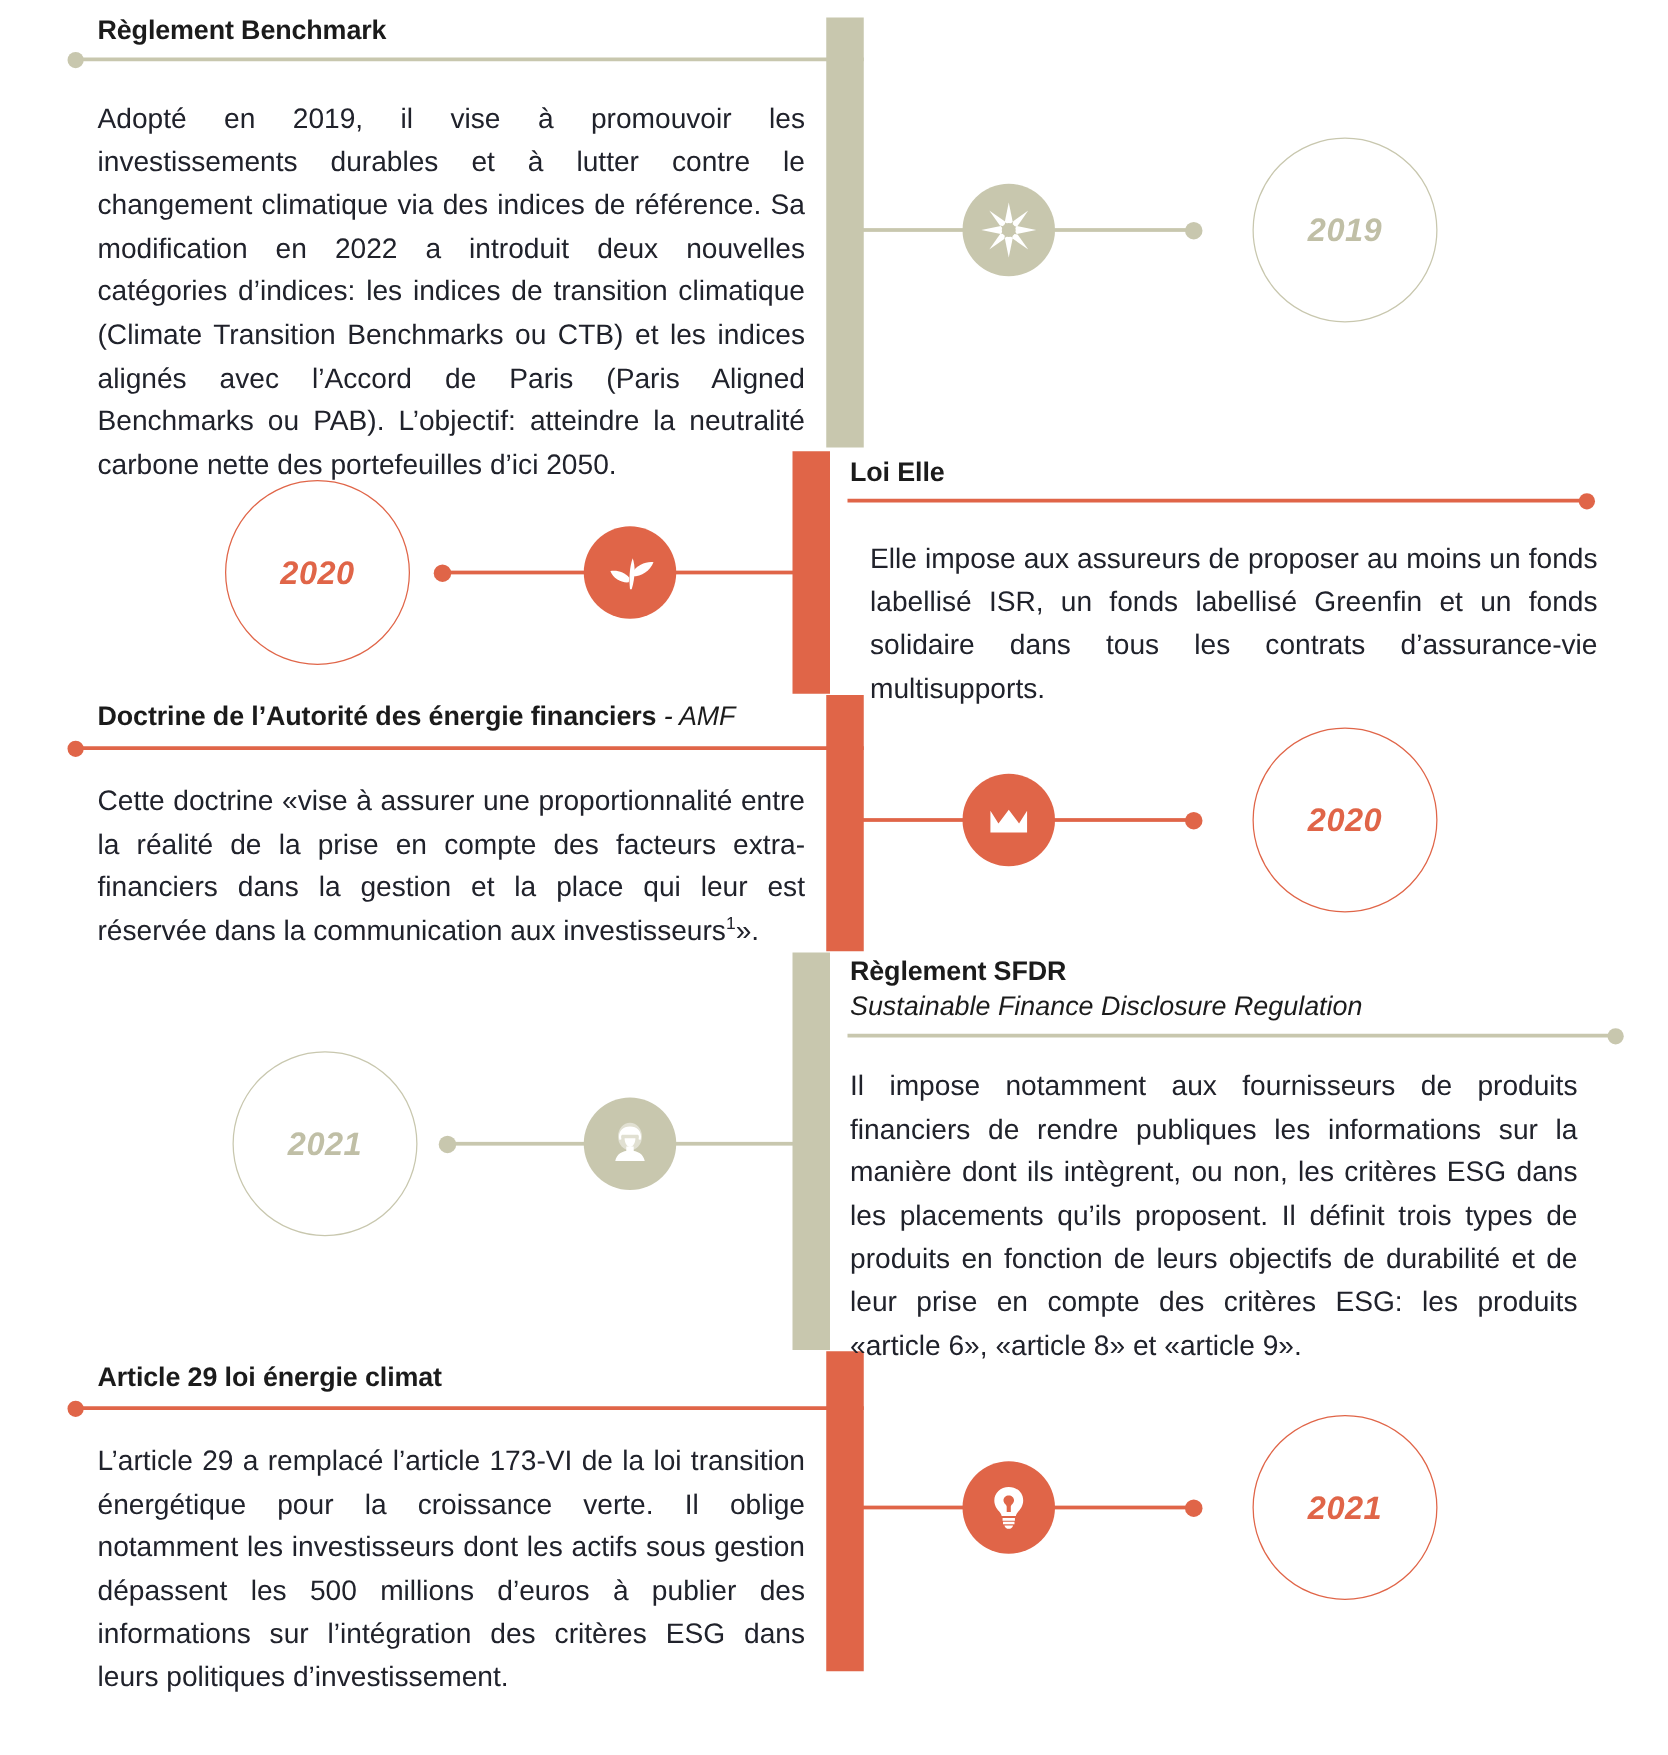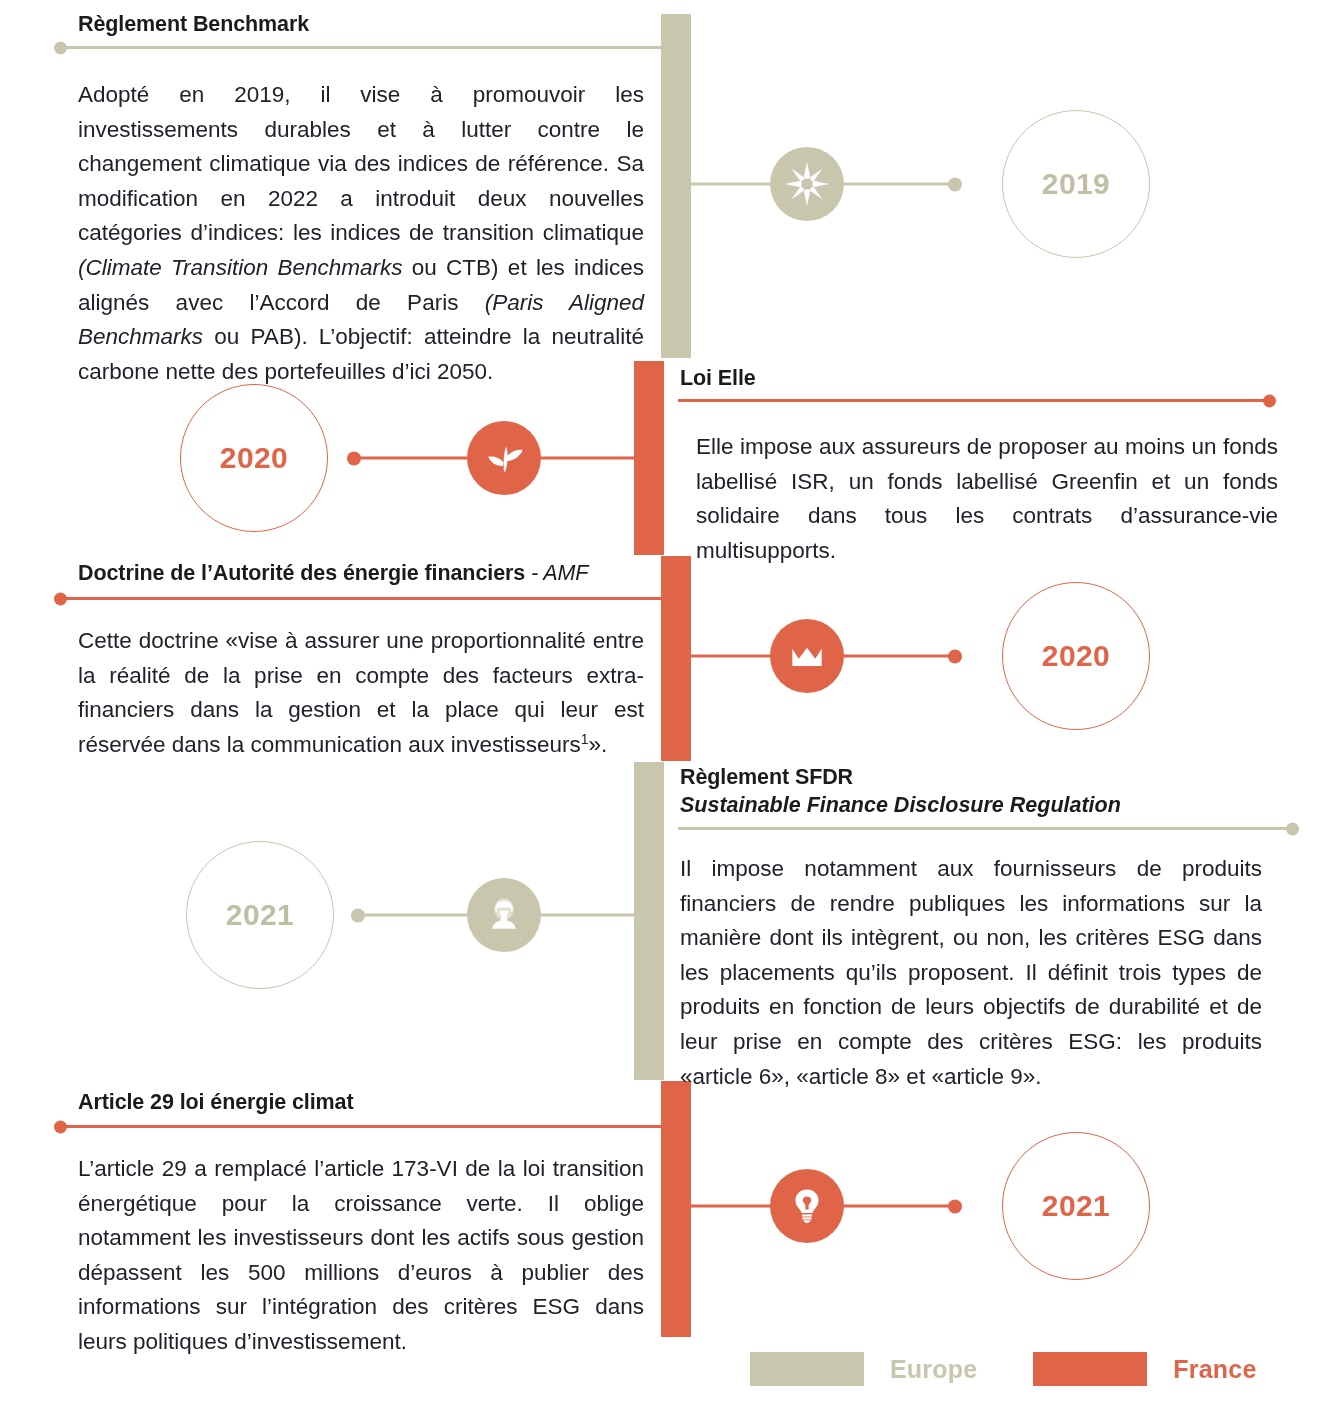--- a/index.html
+++ b/index.html
@@ -14,45 +14,45 @@
   .spine{position:absolute;}
 
   
   .entry{position:absolute;}
   .entry-title{
     font-size:21.5px;font-weight:bold;color:#1b1b1b;
     letter-spacing:-0.1px;line-height:1.18;white-space:nowrap;
   }
   .entry-title .it{font-style:italic;font-weight:normal;}
   .entry-sub{
-    font-size:21.5px;font-weight:bold;font-style:italic;color:#1b1b1b;
+    font-size:21.5px;font-weight:normal;font-style:italic;color:#1b1b1b;
     line-height:1.2;white-space:nowrap;
   }
   .rule{position:absolute;height:3px;}
   .rule .cap{
     position:absolute;top:50%;width:13px;height:13px;border-radius:50%;
     transform:translateY(-50%);
   }
   .rule .cap.left{left:-6px;}
   .rule .cap.right{right:-6px;}
 
   .body-text{
     position:absolute;font-size:22.5px;line-height:34.6px;color:#20222b;
     text-align:justify;text-justify:inter-word;
   }
-  .body-text .it{font-style:italic;}
+  .body-text .it{}
   .body-text sup{font-size:0.62em;vertical-align:super;line-height:0;}
 
   
   .yearrow{position:absolute;height:150px;}
   .year-circle{
     position:absolute;top:0;width:148px;height:148px;border-radius:50%;
     border:1.6px solid #c8c7ae;box-sizing:border-box;
     display:flex;align-items:center;justify-content:center;
-    font-size:30px;font-weight:bold;color:#c0bfa6;letter-spacing:0.4px;
+    font-size:26px;font-weight:bold;color:#c0bfa6;letter-spacing:0.4px;font-style:italic;
   }
   .year-circle.fr{border-color:#e06548;color:#e06548;}
   .connector{position:absolute;top:74px;height:3px;transform:translateY(-50%);}
   .connector .dot{
     position:absolute;top:50%;width:14px;height:14px;border-radius:50%;
     transform:translate(-50%,-50%);
   }
   .icon-disc{
     position:absolute;top:37px;width:74px;height:74px;border-radius:50%;
     display:flex;align-items:center;justify-content:center;
@@ -191,24 +191,14 @@
         <path fill="#ffffff" d="M24 6 c-7.2 0-12.6 5.2-12.6 11.8 0 4.2 2.1 7 3.9 9.3 1.3 1.6 2.3 2.9 2.5 4.4 h12.4 c.2-1.5 1.2-2.8 2.5-4.4 1.8-2.3 3.9-5.1 3.9-9.3 C36.6 11.2 31.2 6 24 6 z"></path>
         <path fill="#e06548" d="M24 13.5 c-2.6 0-4.6 1.8-4.6 4.2 0 1.5 .8 2.6 1.6 3.4 .7 .7 1.2 1.2 1.2 2.2 v4.6 h3.6 v-4.6 c0-1 .5-1.5 1.2-2.2 .8-.8 1.6-1.9 1.6-3.4 0-2.4-2-4.2-4.6-4.2 z"></path>
         <path fill="#ffffff" d="M18.6 33.2 h10.8 v2.3 h-10.8 z"></path>
         <path fill="#ffffff" d="M19 36.4 h10 v2.3 h-10 z"></path>
         <path fill="#ffffff" d="M20.2 39.6 h7.6 c-.5 1.9-2 3-3.8 3 s-3.3-1.1-3.8-3 z"></path>
       </svg>
     </div>
     <div class="year-circle fr" style="left:312px;">2021</div>
   </div>
 
-  <div class="legend" style="left:750px;top:1352px;">
-    <div style="display:flex;align-items:center;">
-      <span class="swatch" style="background:#c8c7ae;"></span>
-      <span class="lbl" style="color:#c8c7ae;">Europe</span>
-    </div>
-    <div style="display:flex;align-items:center;margin-left:56px;">
-      <span class="swatch" style="background:#e06548;"></span>
-      <span class="lbl" style="color:#e06548;">France</span>
-    </div>
-  </div>
 
 </div>
 
 </body></html>

